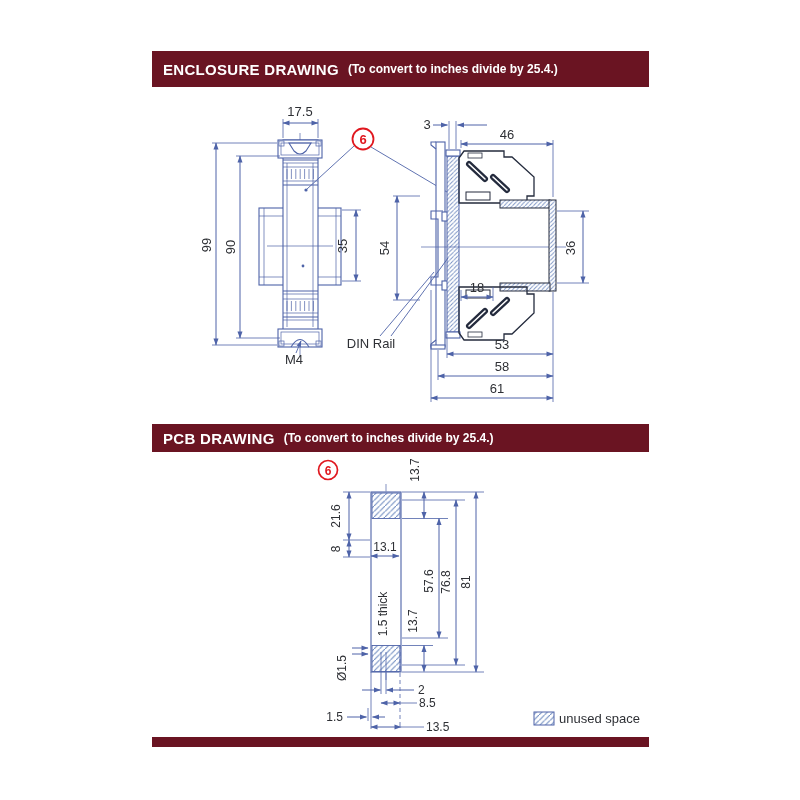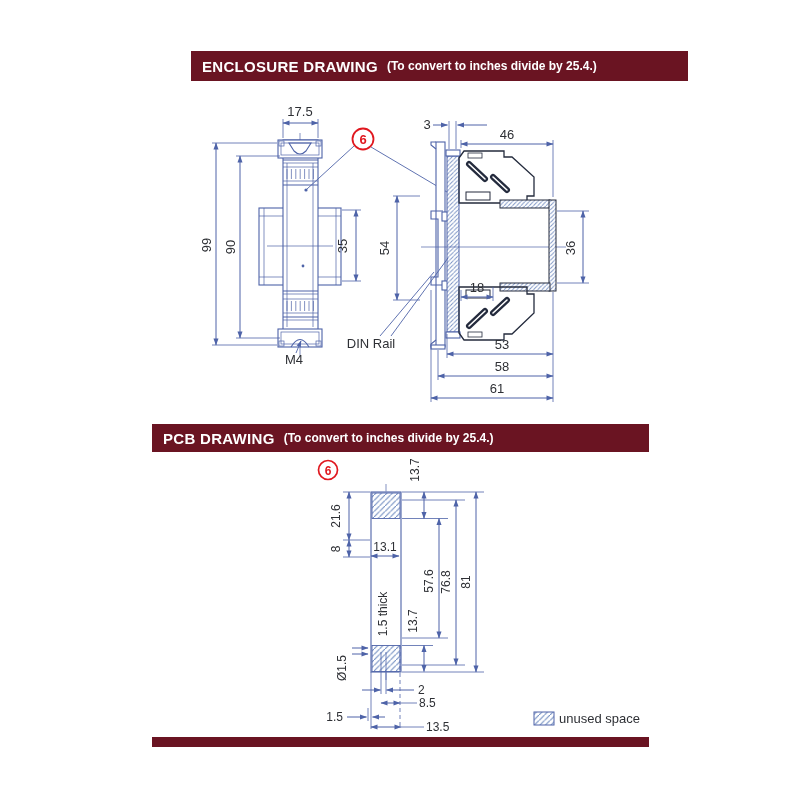--- a/index.html
+++ b/index.html
@@ -2,21 +2,21 @@
 <html><head>
 <meta charset="utf-8">
 <style>
   html,body{margin:0;padding:0;background:#ffffff;}
   #page{position:relative;width:800px;height:800px;background:#ffffff;overflow:hidden;
         font-family:"Liberation Sans",sans-serif;}
   .bar{position:absolute;left:152px;width:497px;background:#6a1422;color:#ffffff;
        display:flex;align-items:center;gap:9px;padding:0;box-sizing:border-box;}
   .bar .title{font-size:15px;font-weight:bold;letter-spacing:.3px;margin-left:11px;white-space:nowrap;}
   .bar .subtitle{font-size:12px;font-weight:bold;white-space:nowrap;text-align:right;}
-  #bar-enclosure{top:51px;height:30px;margin-left:39px;}
+  #bar-enclosure{top:51px;height:36px;}
   #bar-pcb{top:424px;height:28px;}
   #bar-bottom{top:737px;height:10px;}
   svg{position:absolute;left:0;top:0;}
   svg text{font-family:"Liberation Sans",sans-serif;fill:#2e3035;}
   .d13{font-size:13px;}
   .d12{font-size:12px;}
   .redt{fill:#e0181f;font-weight:bold;}
   .b{stroke:#4e63a8;stroke-width:1.1;fill:none;}
   .bf{stroke:#4e63a8;stroke-width:1.1;fill:#ffffff;}
   .bthin{stroke:#4e63a8;stroke-width:0.7;fill:none;}

